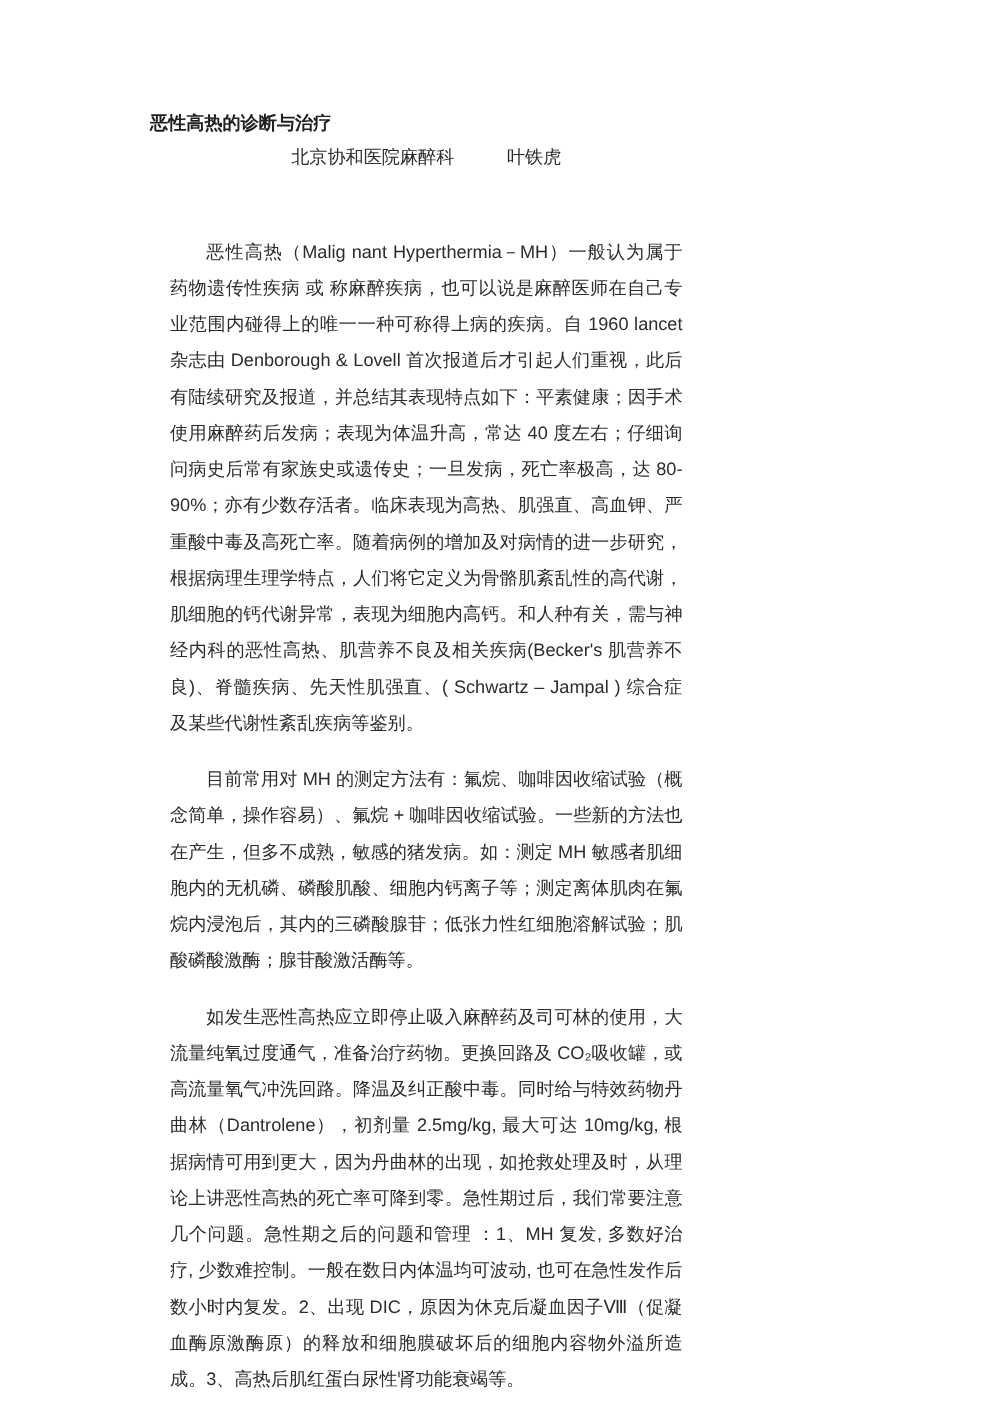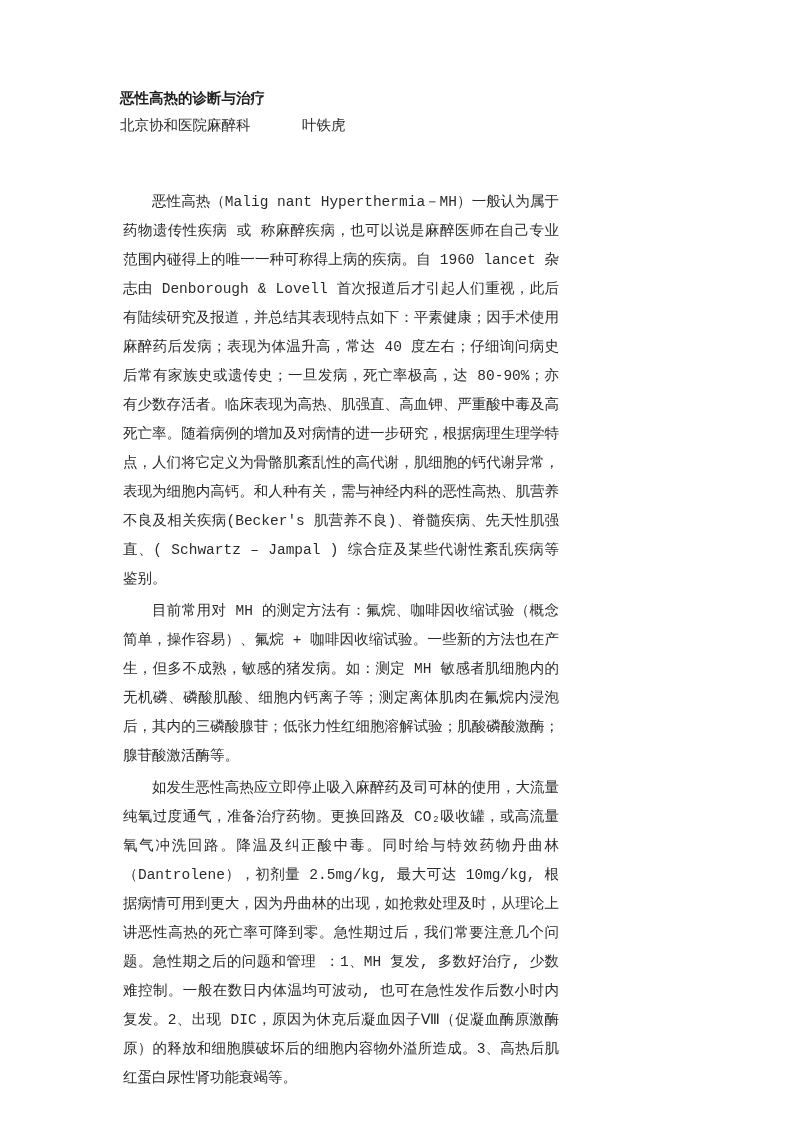--- a/index.html
+++ b/index.html
@@ -13,46 +13,46 @@
     font-family: "Liberation Sans", "DejaVu Sans", sans-serif;
     color: #2b2b2b;
   }
   .page {
     box-sizing: border-box;
     width: 683px;
     height: 1122px;
     padding: 90px 121px 0 120px;
     overflow: hidden;
     background: #ffffff;
-    font-family: Liberation Mono, monospace;
   }
   .doc-title {
     margin: 0;
     font-size: 14.5px;
     line-height: 19px;
     font-weight: bold;
     color: #1f1f1f;
     text-align: left;
   }
   .byline {
     margin-top: 8px;
     font-size: 14.5px;
     line-height: 19px;
+    text-align: center;
     color: #2b2b2b;
     white-space: nowrap;
   }
   .byline-gap {
     display: inline-block;
     width: 34px;
   }
   .doc-body {
     margin-top: 52px;
   }
   .doc-body p {
-    margin: 3px;
+    margin: 16px;
     padding: 0;
     font-size: 14.5px;
     line-height: 29px;
     text-align: justify;
     text-indent: 2em;
     color: #2b2b2b;
     word-break: break-word;
   }
 </style>
 </head>

